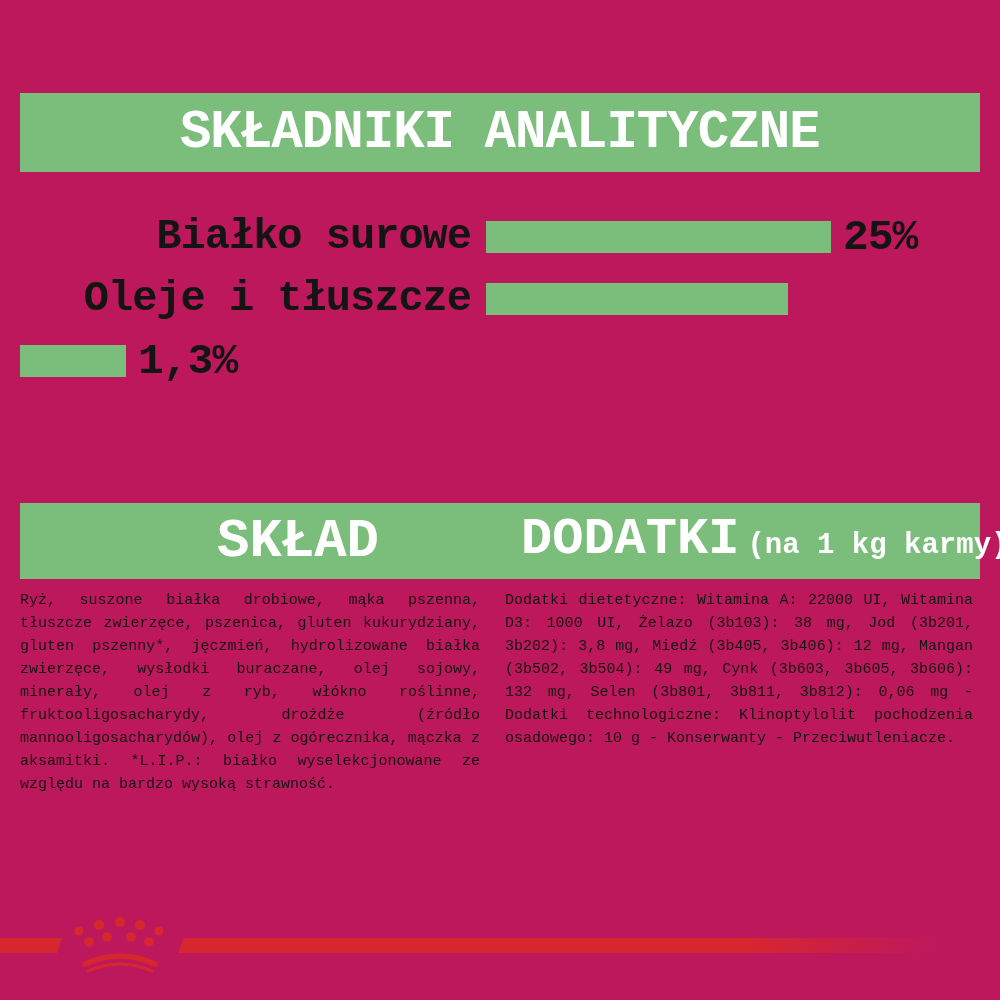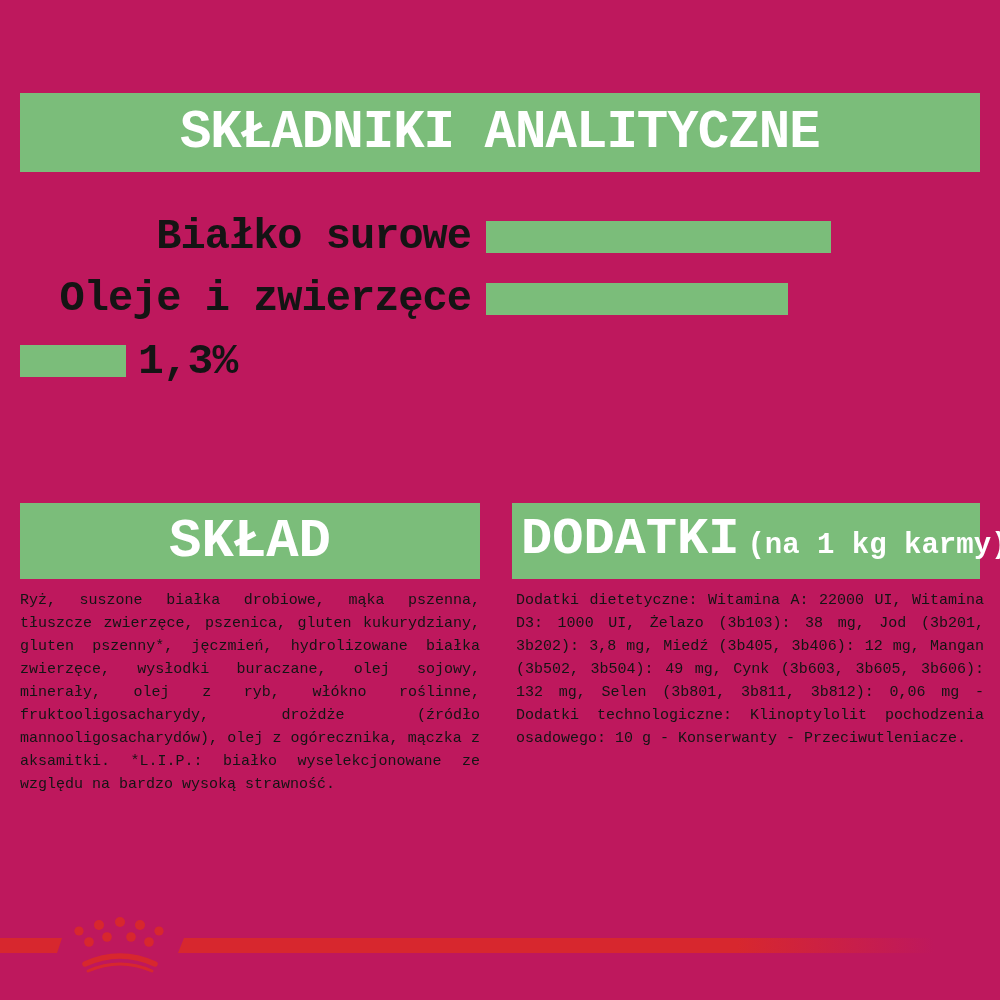--- a/index.html
+++ b/index.html
@@ -26,34 +26,34 @@
     width:466px; padding-right:15px; box-sizing:border-box; text-align:right;
     font-size:42px; font-weight:700; color:#141414; letter-spacing:-1px; white-space:nowrap;
   }
   .bar { height:32px; background:var(--green); flex:none; }
   .val {
     margin-left:12px; font-size:43px; font-weight:700; color:#141414;
     letter-spacing:-1px; white-space:nowrap;
   }
 
   
-  .band { position:absolute; top:503px; height:76px; background:var(--green); color:#fff; }
+  .band { position:absolute; top:503px; height:76px; background:var(--green); color:#fff;padding-left:48px; }
   .band-sklad { left:20px; width:460px; display:flex; align-items:center; justify-content:center; }
   .band-sklad .t { font-size:54px; font-weight:700; }
   .band-dodatki { left:512px; width:468px; line-height:74px; padding-left:9px; box-sizing:border-box; white-space:nowrap; }
   .band-dodatki .t { font-size:52px; font-weight:700; }
   .band-dodatki .s { font-size:29px; font-weight:700; margin-left:8px; }
 
   
   .body-text {
     position:absolute; top:589px; text-align:justify; font-size:15px;
     line-height:23px; color:#141414;
   }
   .body-sklad { left:20px; width:460px; }
-  .body-dodatki { left:516px; width:468px; }
+  .body-dodatki { left:505px; width:468px; }
 
   
   .redline-left {
     position:absolute; left:0; top:938px; width:62px; height:15px;
     background:var(--red); clip-path:polygon(0 0,100% 0,92% 100%,0 100%);
   }
   .redline-right {
     position:absolute; left:177px; top:938px; width:757px; height:15px;
     background:linear-gradient(to right, var(--red) 0%, var(--red) 74%, rgba(215,39,46,0) 100%);
     clip-path:polygon(7px 0,100% 0,100% 100%,1px 100%);
@@ -66,23 +66,24 @@
 <div class="page" style="--green: #7bbd7a; --red: #d7272e;">
 
   <div class="top-banner">
     <span class="t">SKŁADNIKI ANALITYCZNE</span>
   </div>
 
   <div class="chart">
     <div class="row">
       <span class="lbl">Białko surowe</span>
       <span class="bar" style="width: 345px; background: rgb(123, 189, 122);"></span>
+      <span class="val">25%</span>
     </div>
     <div class="row">
-      <span class="lbl">Oleje i zwierzęce</span>
+      <span class="lbl">Oleje i tłuszcze</span>
       <span class="bar" style="width: 302px; background: rgb(123, 189, 122);"></span>
     </div>
     <div class="row">
       <span class="bar" style="width: 106px; background: rgb(123, 189, 122);"></span>
       <span class="val">1,3%</span>
     </div>
   </div>
 
   <div class="band band-sklad">
     <span class="t">SKŁAD</span>

